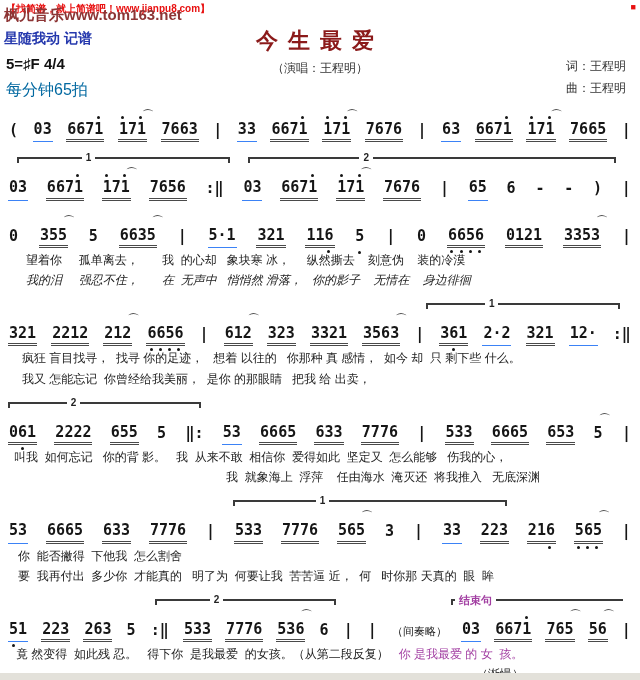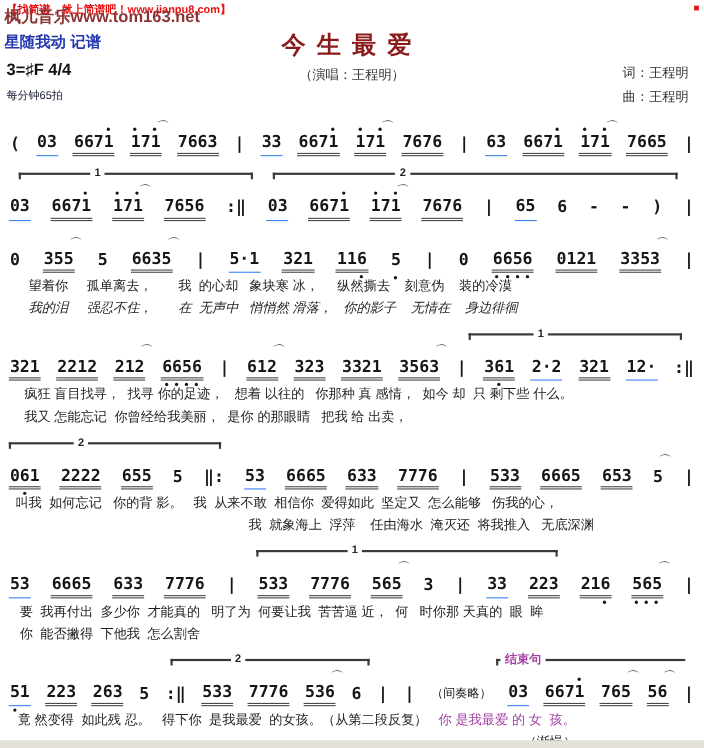--- a/index.html
+++ b/index.html
@@ -9,21 +9,21 @@
   
   .hdr{position:relative;height:104px;}
   .wm1{position:absolute;left:6px;top:2px;font-size:10px;font-weight:bold;color:#e81010;
        letter-spacing:0;white-space:nowrap;}
   .wm2{position:absolute;left:4px;top:6px;font-size:15px;font-weight:bold;color:#8d3535;white-space:nowrap;}
   .wm3{position:absolute;left:4px;top:30px;font-size:14px;font-weight:bold;color:#2538ad;white-space:nowrap;}
   .redmark{position:absolute;right:4px;top:2px;color:#e81010;font-size:9px;}
   .title{position:absolute;left:0;right:0;top:26px;text-align:center;font-size:22px;font-weight:bold;
          color:#8b1a1a;letter-spacing:10px;}
   .keyrow{position:absolute;left:6px;top:55px;font-size:15px;font-weight:bold;color:#111;}
-  .tempo{position:absolute;left:6px;top:80px;font-size:10px;color:#0f172a;}
+  .tempo{position:absolute;left:6px;top:80px;font-size:16px;color:#0369a1;}
   .perf{position:absolute;left:0;right:0;top:60px;text-align:center;font-size:12px;color:#333;}
   .credits{position:absolute;right:14px;top:56px;text-align:left;font-size:12px;color:#333;line-height:1.8;}
   
   .score{padding:4px 8px 0 8px;}
   .line{position:relative;margin-bottom:13px;}
   .annos{position:relative;height:10px;margin-bottom:1px;}
   .anno{position:absolute;top:2px;height:6px;border-top:2px solid #3a3a3a;
         border-left:2px solid #3a3a3a;border-right:2px solid #3a3a3a;box-sizing:border-box;}
   .anno.leftonly{border-right:none;}
   .albl{position:absolute;top:-7px;left:30%;background:#fff;padding:0 4px;font-size:10px;
@@ -52,21 +52,21 @@
 <body>
 
 <div class="page">
   <div class="hdr">
     <div class="wm1">【找简谱，就上简谱吧！www.jianpu8.com】</div>
     <div class="wm2">枫儿音乐www.tom163.net</div>
     <div class="wm3">星随我动 记谱</div>
     <div class="redmark">■</div>
     <div class="title">今生最爱</div>
     <div class="keyrow">
-      <span>3=♯F</span>
+      <span>5=♯F</span>
       <span> </span>
       <span>4/4</span>
     </div>
     <div class="tempo">每分钟65拍</div>
     <div class="perf">（演唱：王程明）</div>
     <div class="credits">
       <div>词：王程明</div>
       <div>曲：王程明</div>
     </div>
   </div>
@@ -209,22 +209,22 @@
           <span class="cell u2"><span class="ch">7</span><span class="ch">7</span><span class="ch">7</span><span class="ch">6</span></span>
           <span class="cell u2"><span class="ch">5</span><span class="ch">6</span><span class="ch">5</span><i class="arc">⌒</i></span>
           <span class="cell"><span class="ch">3</span></span>
           <span class="cell sym"><span class="ch">|</span></span>
           <span class="cell u1"><span class="ch">3</span><span class="ch">3</span></span>
           <span class="cell u2"><span class="ch">2</span><span class="ch">2</span><span class="ch">3</span></span>
           <span class="cell u2"><span class="ch">2</span><span class="ch">1</span><span class="ch">6<i class="db"></i></span></span>
           <span class="cell u2"><span class="ch">5<i class="db"></i></span><span class="ch">6<i class="db"></i></span><span class="ch">5<i class="db"></i></span><i class="arc">⌒</i></span>
           <span class="cell sym"><span class="ch">|</span></span>
         </div>
+        <div class="lyr"><span style="padding-left: 10px;">你  能否撇得  下他我  怎么割舍</span></div>
         <div class="lyr"><span style="padding-left: 10px;">要  我再付出  多少你  才能真的   明了为  何要让我  苦苦逼 近，  何   时你那 天真的  眼  眸</span></div>
-        <div class="lyr"><span style="padding-left: 10px;">你  能否撇得  下他我  怎么割舍</span></div>
       </div>
       <div class="line">
         <div class="annos">
           <div class="anno" style="left: 23.5%; width: 29%;">
             <span class="albl">2</span>
           </div>
           <div class="anno purple leftonly" style="left: 71%; width: 27.5%;">
             <span class="albl">结束句</span>
           </div>
         </div>

